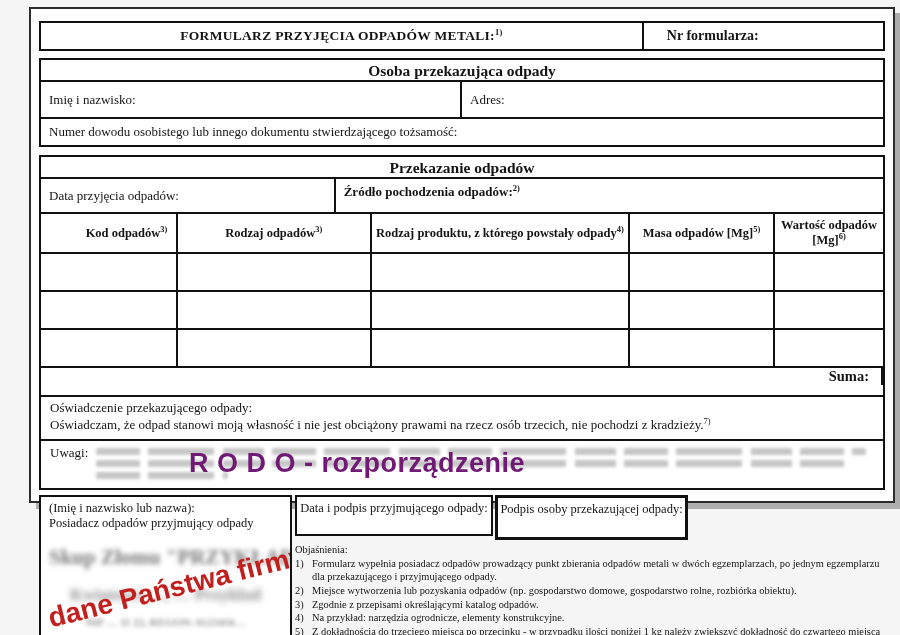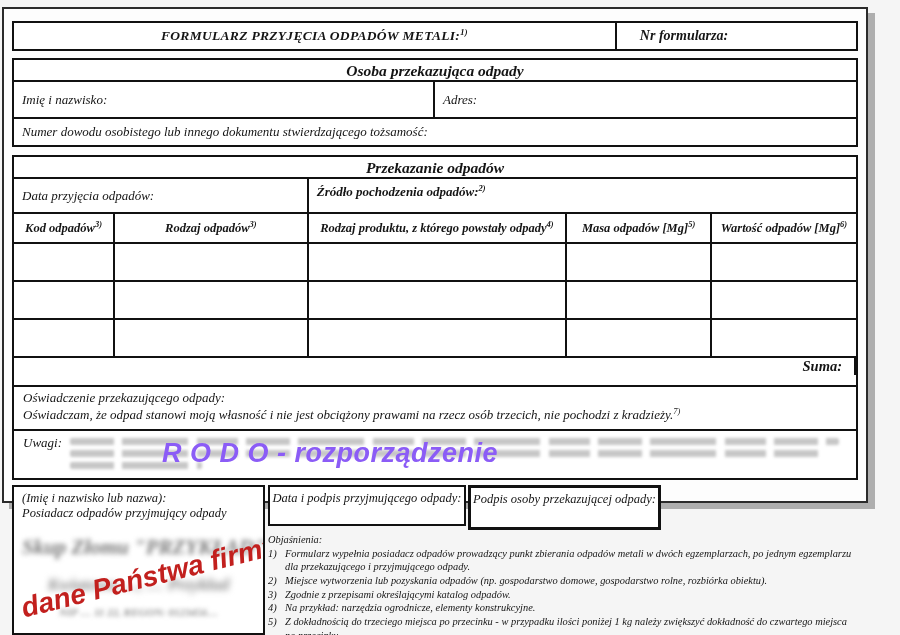--- a/index.html
+++ b/index.html
@@ -5,26 +5,25 @@
   * { box-sizing: border-box; }
   html,body { margin:0; padding:0; }
   body {
     width:900px; height:635px; position:relative;
     background:#f5f5f5;
     font-family:"Liberation Serif", serif;
     color:#141414;
     overflow:hidden;
   }
   .page {
-    position:absolute; left:2px; top:7px;
+    position:absolute; left:29px; top:7px;
     width:866px; height:496px;
     background:#fdfdfd;
     border:2px solid #2b2b2b;
     box-shadow:7px 6px 0 #aeaeae;
-    font-style:italic;
   }
   .inner { position:absolute; left:8px; right:8px; top:12px; }
 
   .tbl { border:2px solid #111; background:#fff; }
   .row { display:flex; }
   sup { font-size:8.5px; line-height:0; vertical-align:super; }
 
   
   .header-table { display:flex; height:30px; margin-bottom:7px; }
   .title-cell {
@@ -50,21 +49,21 @@
   
   .przek .split2 { min-height:33px; }
   .przek .split2 .c-date { flex:0 0 35%; border-right:2px solid #111; display:flex; align-items:center; padding:2px 8px; font-size:13px; }
   .przek .split2 .c-src { flex:1; display:flex; align-items:flex-start; padding:5px 8px 2px; font-size:13px; font-weight:bold; }
 
   .thead-row { border-top:2px solid #111; min-height:30px; }
   .thead-row .hc {
     display:flex; align-items:center; justify-content:center; text-align:center;
     font-weight:bold; font-size:12.5px; padding:4px 3px;
   }
-  .c1 { flex:0 0 12%; border-right:2px solid #111; }
+  .c1 { flex:0 0 12%; border-right:2px solid #111;margin-left:36px; }
   .c2 { flex:0 0 23%; border-right:2px solid #111; }
   .c3 { flex:0 0 30.7%; border-right:2px solid #111; }
   .c4 { flex:0 0 17.2%; border-right:2px solid #111; }
   .c5 { flex:1; }
 
   .data-row { border-top:2px solid #111; min-height:38px; }
   .suma-row { border-top:2px solid #111; min-height:29px;flex-direction:column; }
   .suma-label {
     flex:0 0 65.7%; border-right:2px solid #111;
     display:flex; align-items:center; justify-content:flex-end;
@@ -213,21 +212,21 @@
         </div>
       </div>
 
       <div class="uwagi-row">
         <span class="uwagi-label">Uwagi:</span>
         <div class="redacts">
           <div class="redact r1"></div>
           <div class="redact r2"></div>
           <div class="redact r3"></div>
         </div>
-        <div class="rodo-overlay" style="color: #8b5cf6;">R O D O - rozporządzenie</div>
+        <div class="rodo-overlay" style="color: #701a75;">R O D O - rozporządzenie</div>
       </div>
     </div>
 
     <div class="bottom">
       <div class="holder-box">
         <div class="holder-label">
           <div>(Imię i nazwisko lub nazwa):</div>
           <div>Posiadacz odpadów przyjmujący odpady</div>
         </div>
         <div class="blur1">Skup Złomu "PRZYKŁAD"</div>

